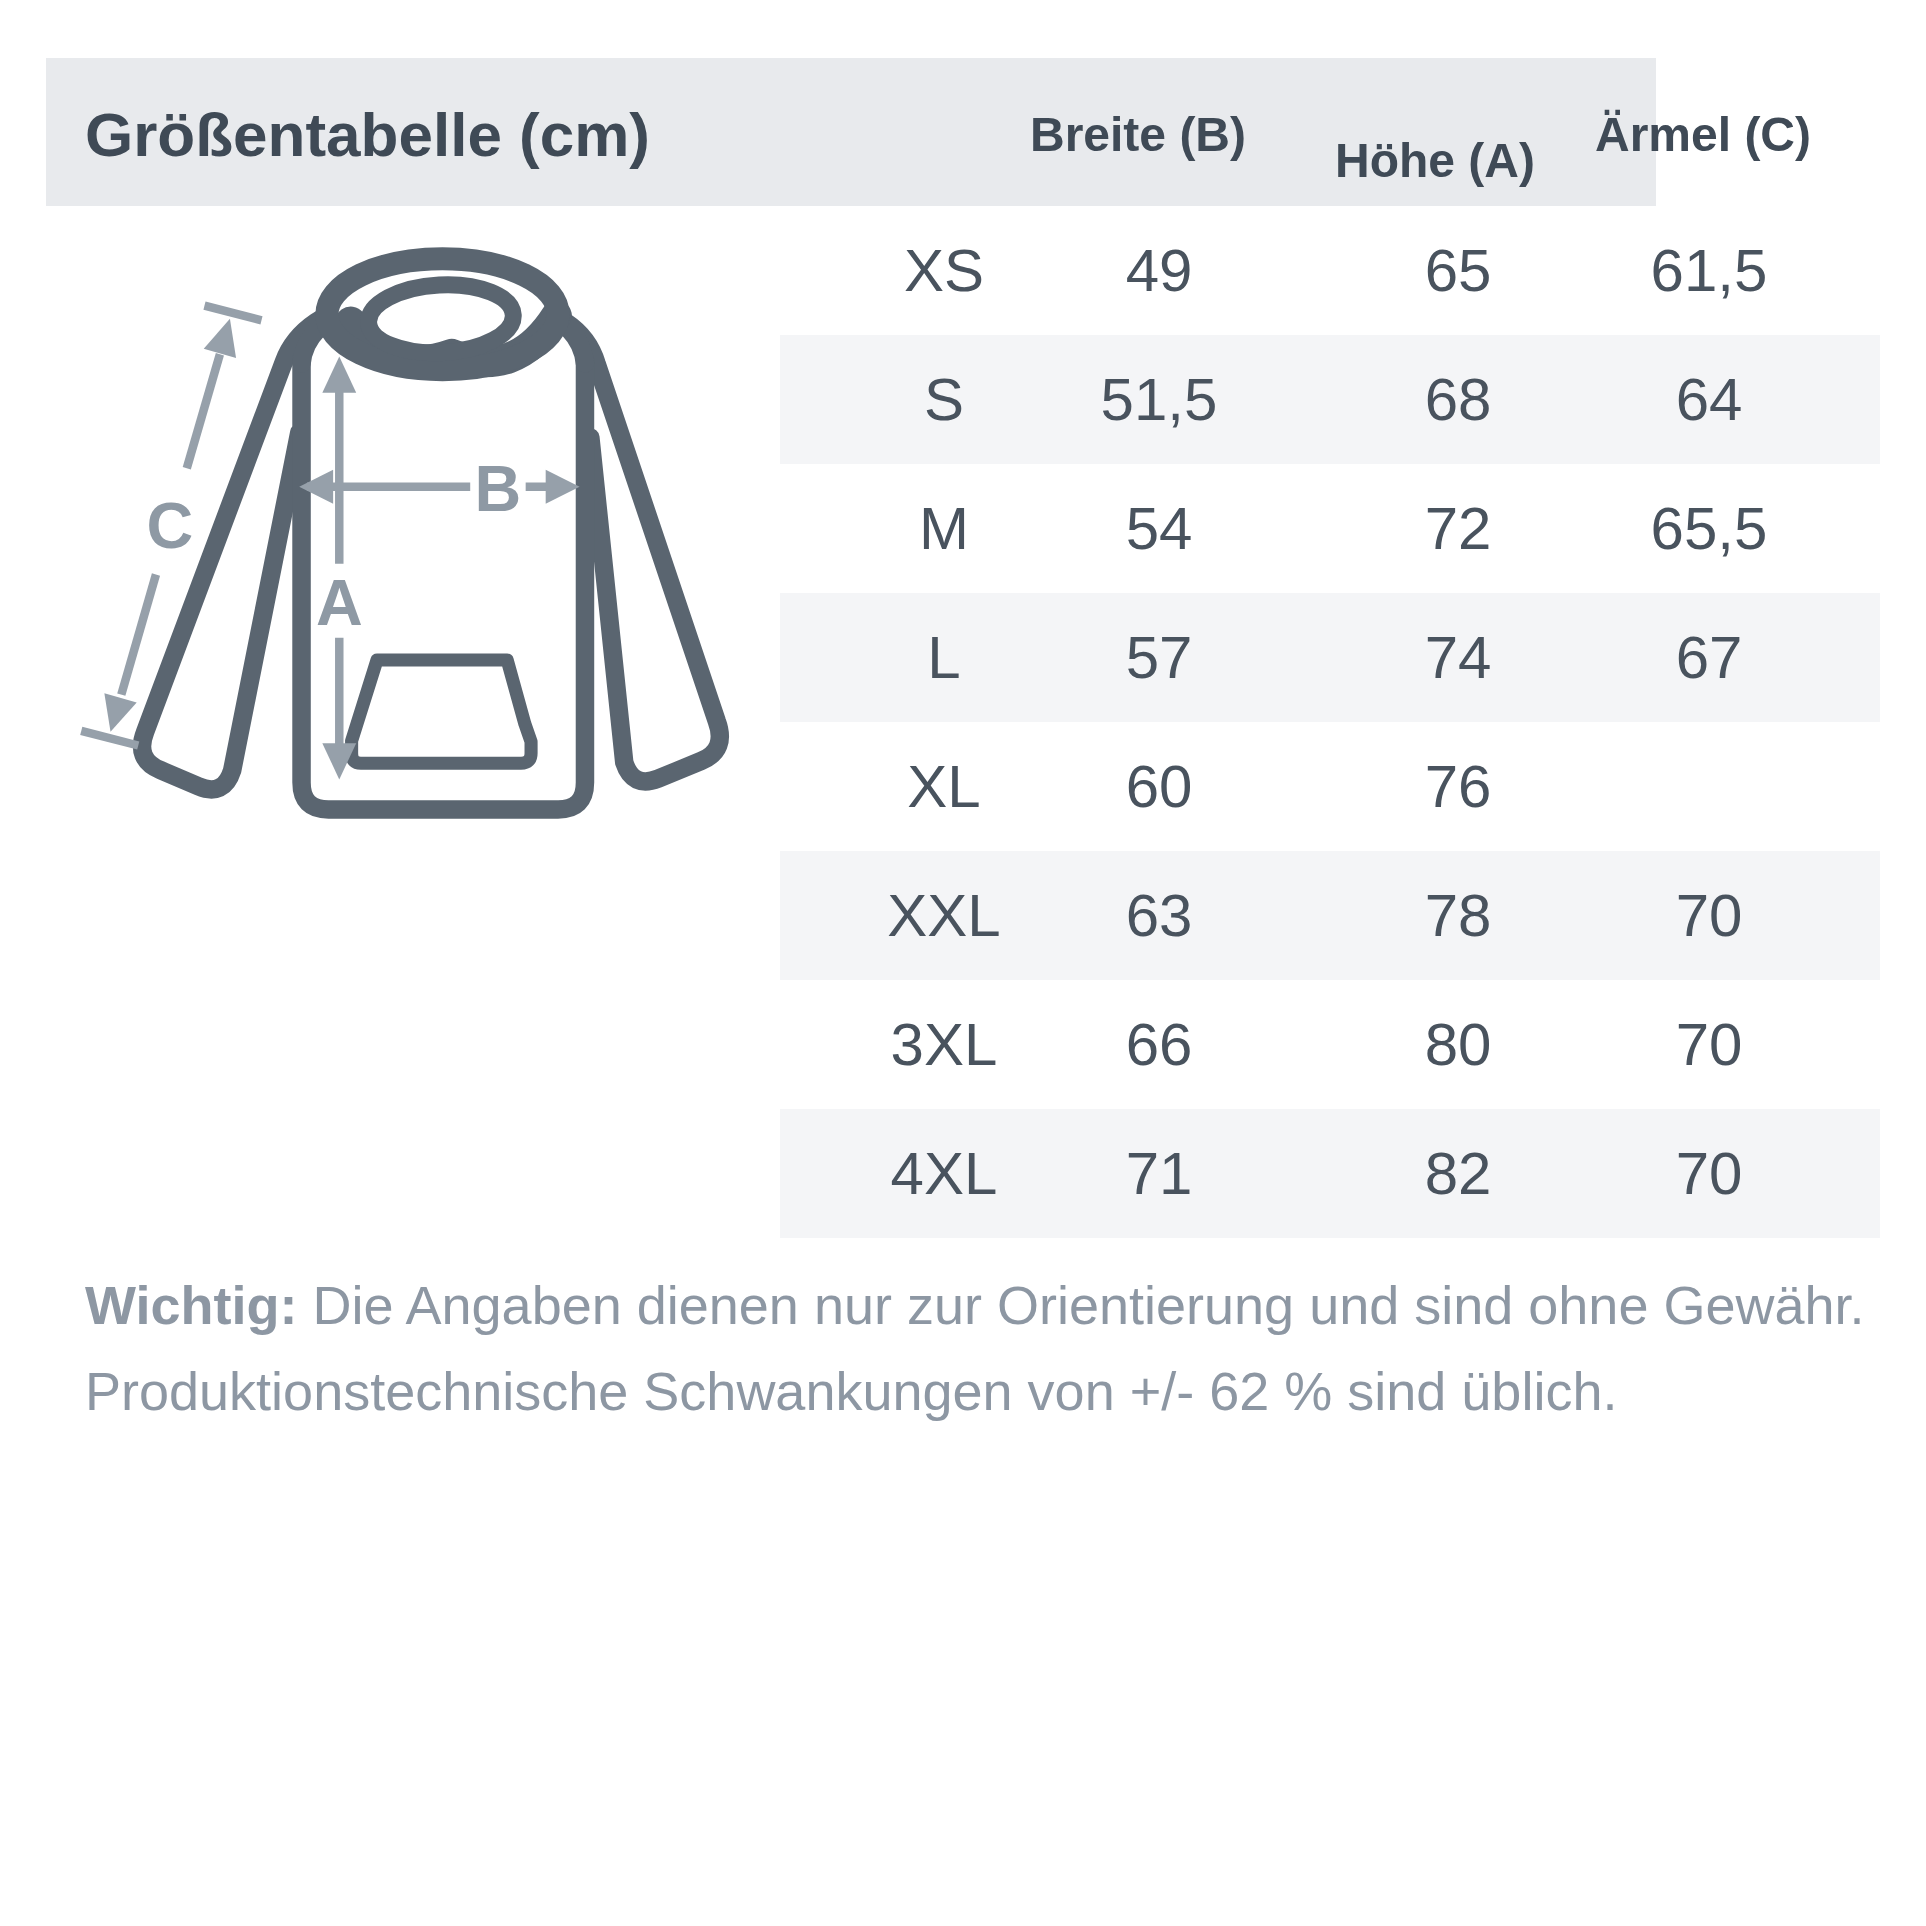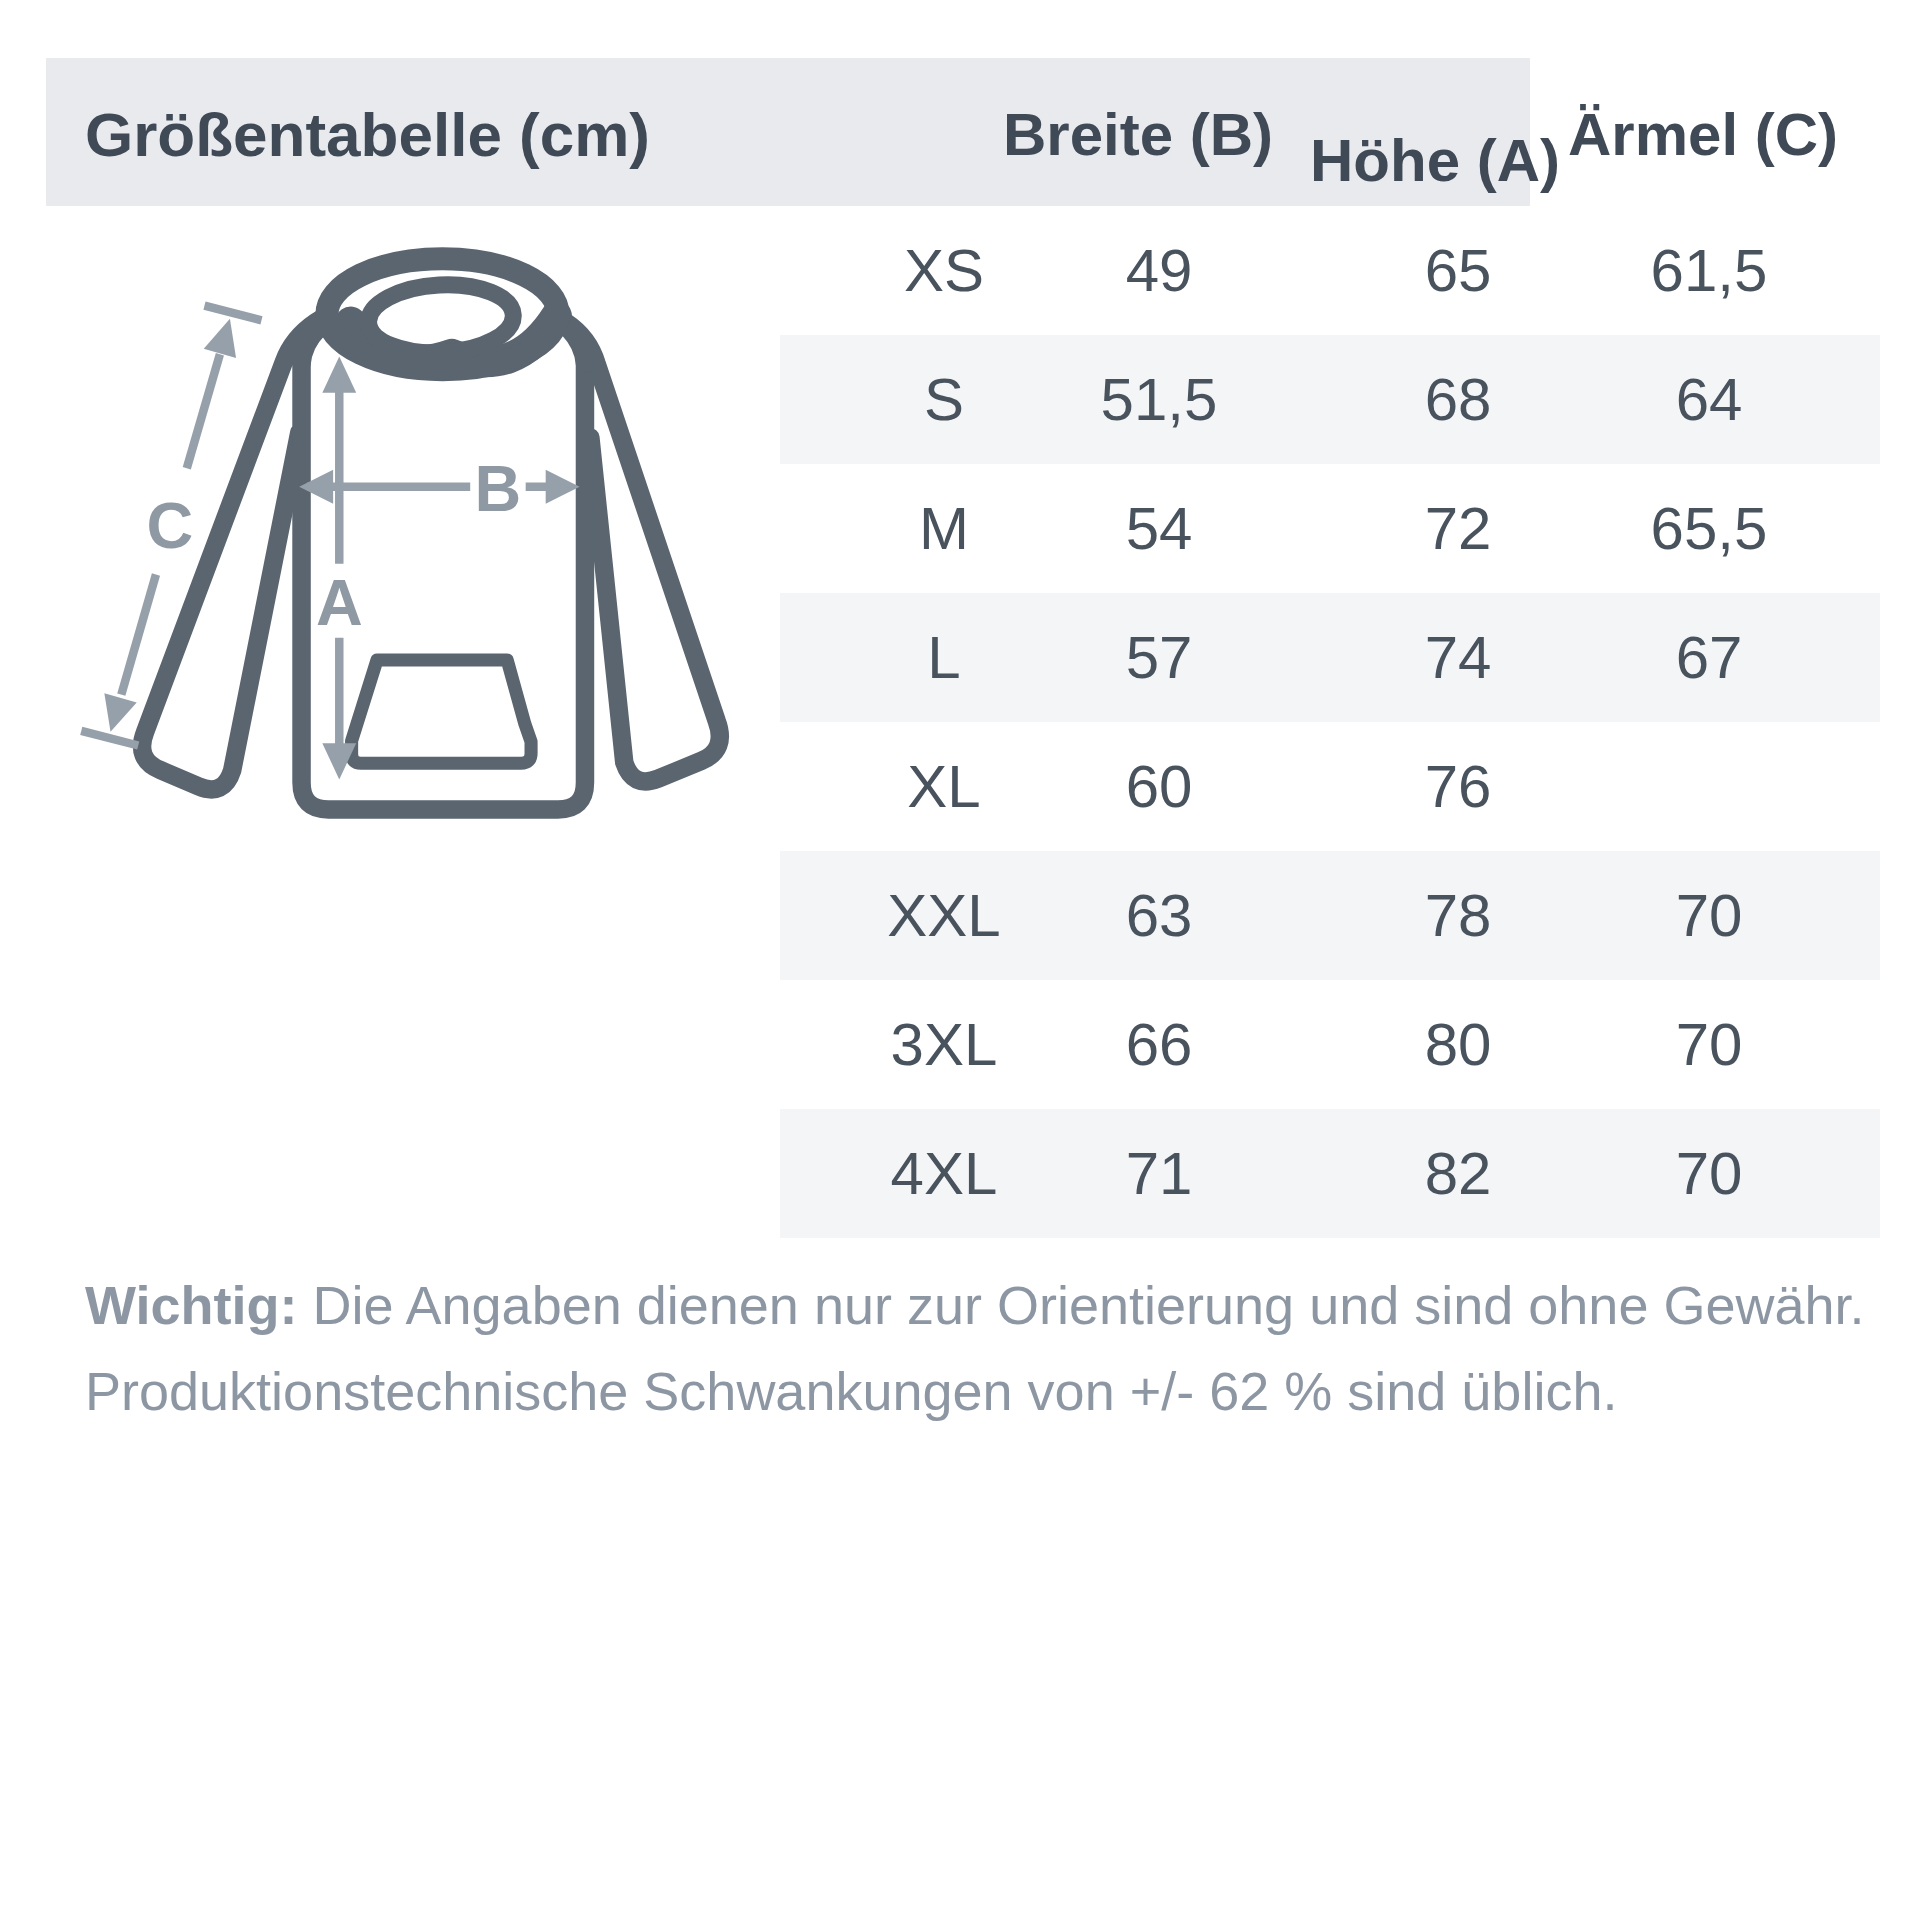--- a/index.html
+++ b/index.html
@@ -21,33 +21,33 @@
   }
   .sheet{
     position:relative;
     width:1926px;height:1926px;
     background:var(--bg);
     overflow:hidden;
   }
   
   .header-bar{
     position:absolute;left:46px;top:58px;
-    width:1484px;height:148px;
+    width:1610px;height:148px;
     background:var(--bar);
   }
   .header-title{
     position:absolute;left:39px;top:0;
     height:148px;line-height:153px;
     font-size:62px;font-weight:bold;color:var(--title);
     white-space:nowrap;
   }
   .col-header{
     position:absolute;top:0;height:148px;line-height:153px;
     transform:translateX(-50%);
-    font-size:60px;font-weight:bold;color:var(--title);
+    font-size:48px;font-weight:bold;color:var(--title);
     white-space:nowrap;
   }
   .col-breite{left:1092px;}
   .col-hoehe{left:1389px;margin-top:26px;}
   .col-aermel{left:1657px;}
 
   
   .rows{
     position:absolute;left:780px;top:206px;width:1100px;
   }

